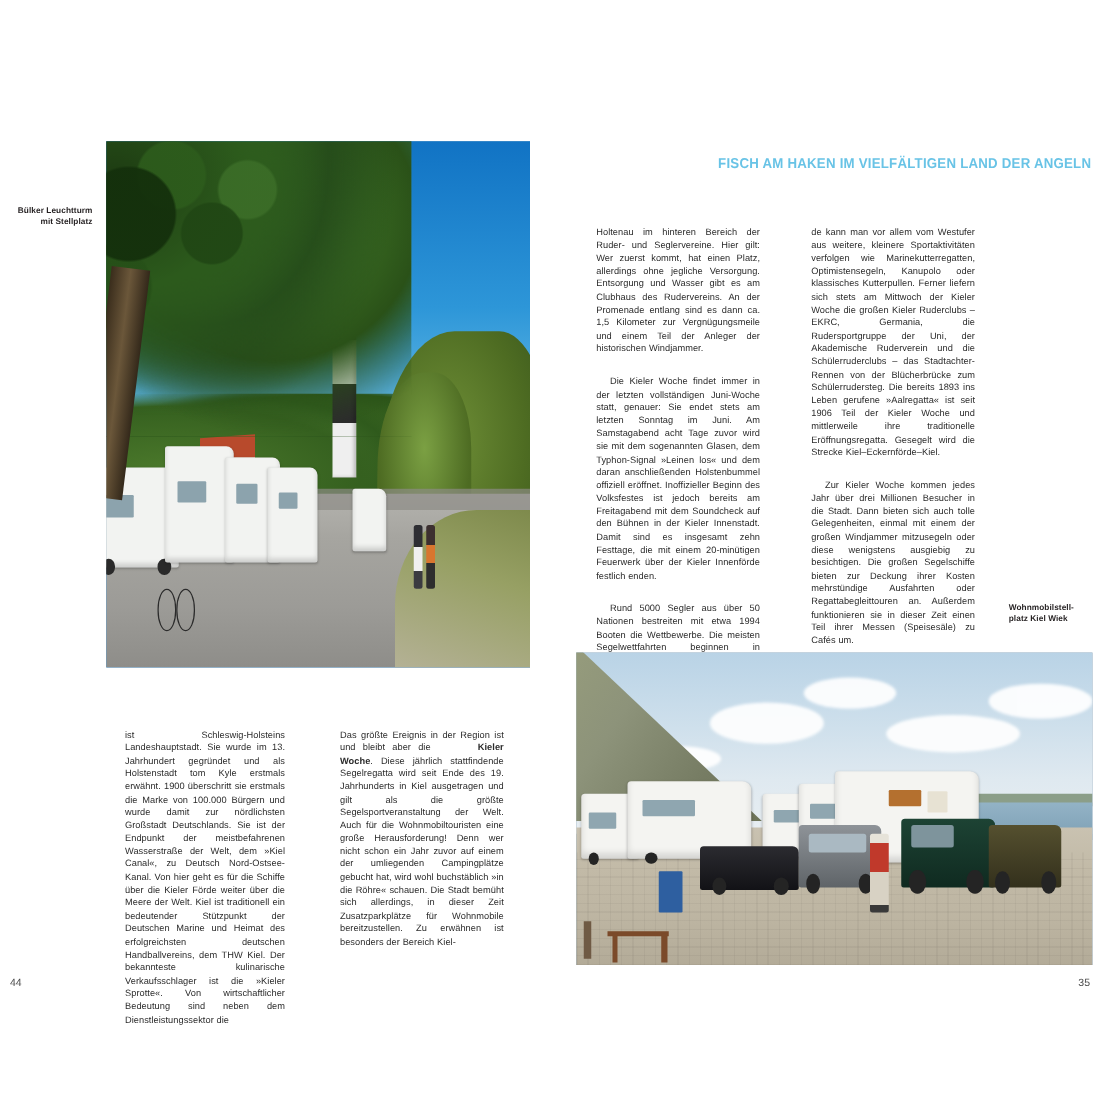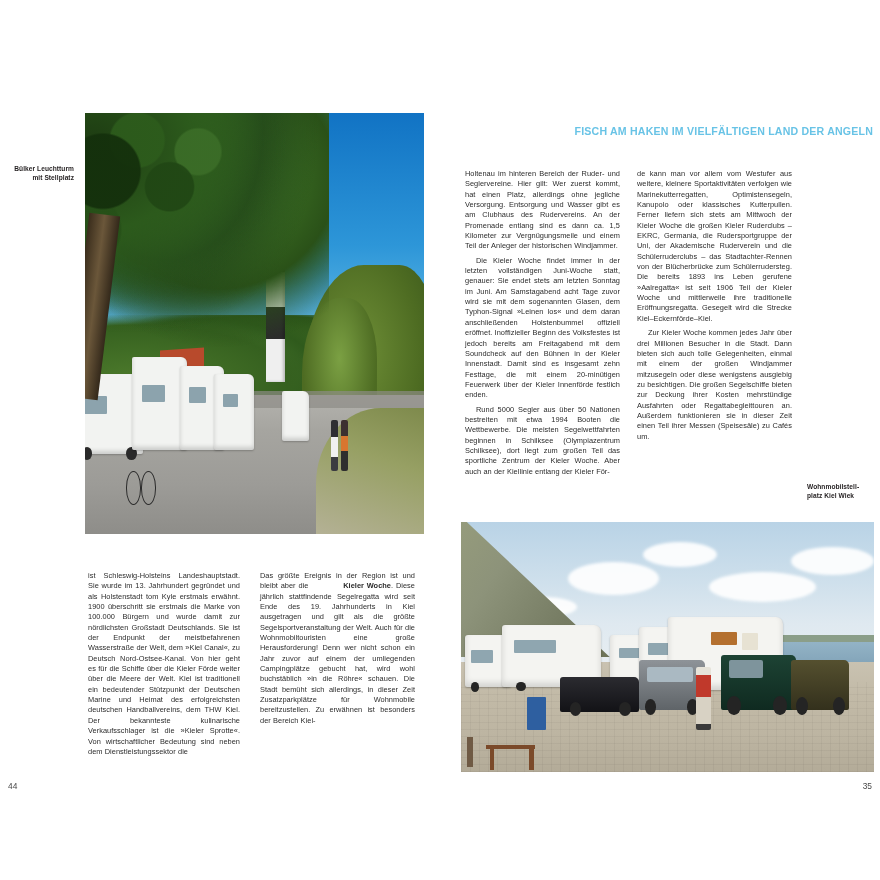--- a/index.html
+++ b/index.html
@@ -16,21 +16,21 @@
   
   .body-col{
     font-size:7.4px;
     line-height:10.35px;
     text-align:justify;
     color:#2b2b2b;
     letter-spacing:.005em;
     -webkit-hyphens:none;hyphens:none;
     word-spacing:.02em;
   }
-  .body-col p{margin:4px;}
+  .body-col p{margin:16px;}
   .body-col p + p{text-indent:11px;}
   .body-col b{font-weight:bold;padding-left:32px;}
 
   .caption{
     font-size:6.6px;
     line-height:9.2px;
     font-weight:bold;
     color:#231f20;
     letter-spacing:.01em;
   }

